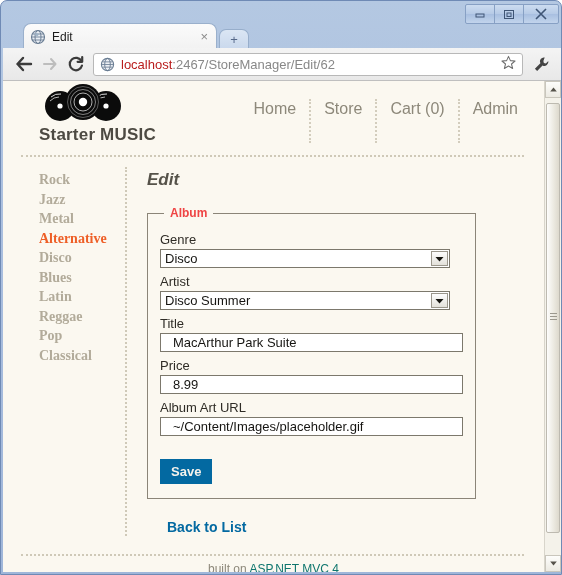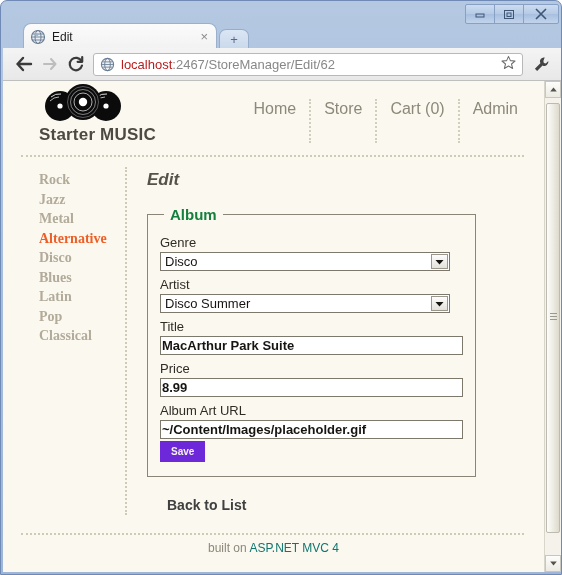--- a/index.html
+++ b/index.html
@@ -300,23 +300,23 @@
   }
 
   fieldset.album {
     border: 1px solid #8b8578;
     margin: 0 10px 0 0;
     padding: 6px 12px 14px 12px;
     box-sizing: border-box;
     width: 318px;
   }
   fieldset.album legend {
-    font-size: 15px;
+    font-size: 12px;
     font-weight: bold;
-    color: #15803d;
+    color: #ef4444;
     padding: 0 6px;
     margin-left: 4px;
   }
   .field { margin: 0 0 2px 0; }
   .field label {
     display: block;
     font-size: 13px;
     color: #2f2c26;
     margin: 6px 0 2px 0;
   }
@@ -349,42 +349,41 @@
     justify-content: center;
   }
   .txt {
     width: 303px;
     height: 19px;
     box-sizing: border-box;
     background: #ffffff;
     border: 1px solid #7c786c;
     font-size: 13px;
     color: #161512;
-    padding: 0 1px;
+    padding: 0 12px;
     font-family: "Liberation Sans", sans-serif;
     line-height: 17px;
-    font-weight: bold;
   }
   .savebtn {
-    margin-top: 0;
-    background: #6d28d9;
+    margin-top: 21px;
+    background: #0369a1;
     color: #f4f2ec;
     border: none;
-    font-size: 10px;
+    font-size: 13px;
     font-weight: bold;
     padding: 5px 11px;
     font-family: "Liberation Sans", sans-serif;
     cursor: pointer;
   }
   .backlink {
     display: inline-block;
     margin: 20px 0 0 20px;
     font-size: 14px;
     font-weight: bold;
-    color: #404040;
+    color: #0369a1;
     text-decoration: none;
   }
   .footer-rule {
     margin: 18px 20px 0 18px;
     border-top: 2px dotted #cfc9b8;
   }
   .footer-text {
     text-align: center;
     font-size: 12px;
     color: #8d887a;
@@ -505,20 +504,21 @@
       <div class="content-wrap">
 
         <div class="sidebar">
           <a href="#">Rock</a>
           <a href="#">Jazz</a>
           <a href="#">Metal</a>
           <a href="#" class="active">Alternative</a>
           <a href="#">Disco</a>
           <a href="#">Blues</a>
           <a href="#">Latin</a>
+          <a href="#">Reggae</a>
           <a href="#">Pop</a>
           <a href="#">Classical</a>
         </div>
 
         <div class="main">
           <div class="page-title">Edit</div>
 
           <fieldset class="album">
             <legend>Album</legend>
 

